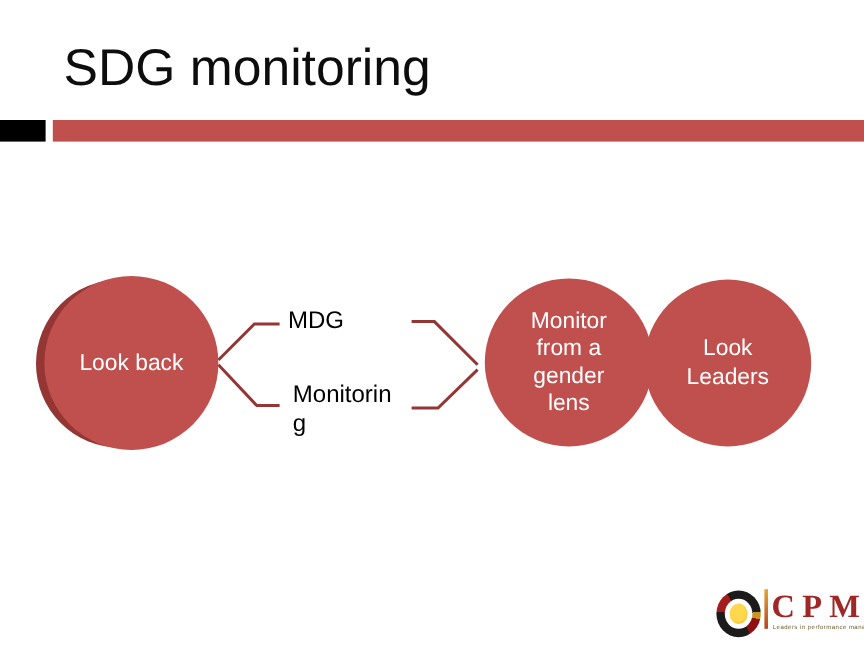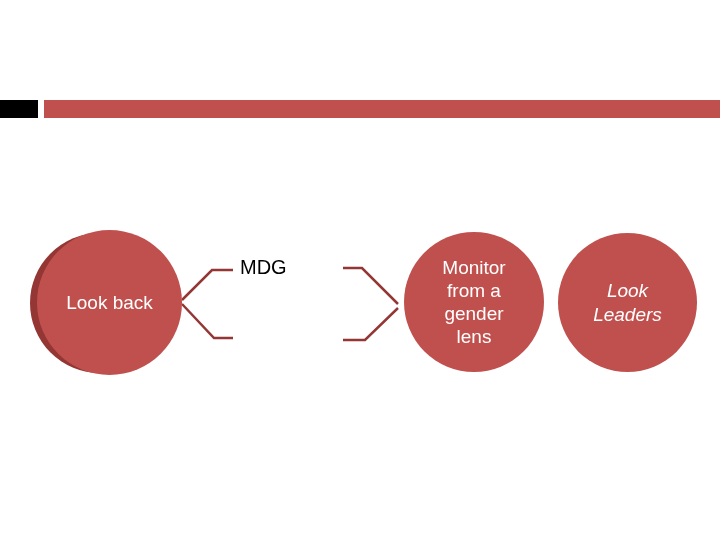--- a/index.html
+++ b/index.html
@@ -48,21 +48,21 @@
     line-height: 23px;
   }
   .circle-backshadow {
     position: absolute;
     border-radius: 50%;
     background: #943634;
   }
   .c-lookback { left: 37px; top: 230px; width: 145px; height: 145px; }
   .c-lookback-back { left: 30px; top: 233px; width: 140px; height: 140px; }
   .c-gender { left: 404px; top: 232px; width: 140px; height: 140px; line-height: 23px; }
-  .c-beyond { left: 558px; top: 233px; width: 139px; height: 139px; line-height: 24px; font-style: italic; }
+  .c-beyond { left: 537px; top: 233px; width: 139px; height: 139px; line-height: 24px; }
   .diagram-label {
     position: absolute;
     color: #000000;
     font-size: 20px;
     line-height: 24px;
     text-align: left;
   }
   .lbl-mdg { left: 240px; top: 255px; width: 100px; }
   .lbl-monitoring { left: 244px; top: 317px; width: 92px; }
   .brackets-svg {
@@ -125,43 +125,57 @@
     letter-spacing: 0.4px;
     color: #6b5b2b;
     white-space: nowrap;
   }
 </style>
 </head>
 <body>
 
 <div class="slide">
 
+  <div class="title">SDG monitoring</div>
   <div class="rule-black"></div>
   <div class="rule-red"></div>
 
   <svg class="brackets-svg" viewBox="0 0 720 540" xmlns="http://www.w3.org/2000/svg">
     <polyline points="233,270 212,270 182,300" fill="none" stroke="#943634" stroke-width="2.5"></polyline>
     <polyline points="233,338 214,338 182,304" fill="none" stroke="#943634" stroke-width="2.5"></polyline>
     <polyline points="343,268 362,268 398,304" fill="none" stroke="#943634" stroke-width="2.5"></polyline>
     <polyline points="343,340 365,340 398,308" fill="none" stroke="#943634" stroke-width="2.5"></polyline>
   </svg>
 
   <div class="circle-backshadow c-lookback-back"></div>
   <div class="circle c-lookback">
     <span>Look back</span>
   </div>
 
   <div class="diagram-label lbl-mdg">MDG</div>
+  <div class="diagram-label lbl-monitoring">
+    <div>Monitorin</div>
+    <div>g</div>
+  </div>
 
   <div class="circle c-gender">
     <div>Monitor</div>
     <div>from a</div>
     <div>gender</div>
     <div>lens</div>
   </div>
 
   <div class="circle c-beyond">
     <div>Look</div>
     <div>Leaders</div>
   </div>
 
+  <div class="logo">
+    <div class="logo-swirl">
+      <div class="logo-swirl-ring"></div>
+      <div class="logo-swirl-core"></div>
+    </div>
+    <div class="logo-divider"></div>
+    <div class="logo-text">CPM</div>
+    <div class="logo-tagline">Leaders in performance management</div>
+  </div>
 
 </div>
 
 </body></html>

